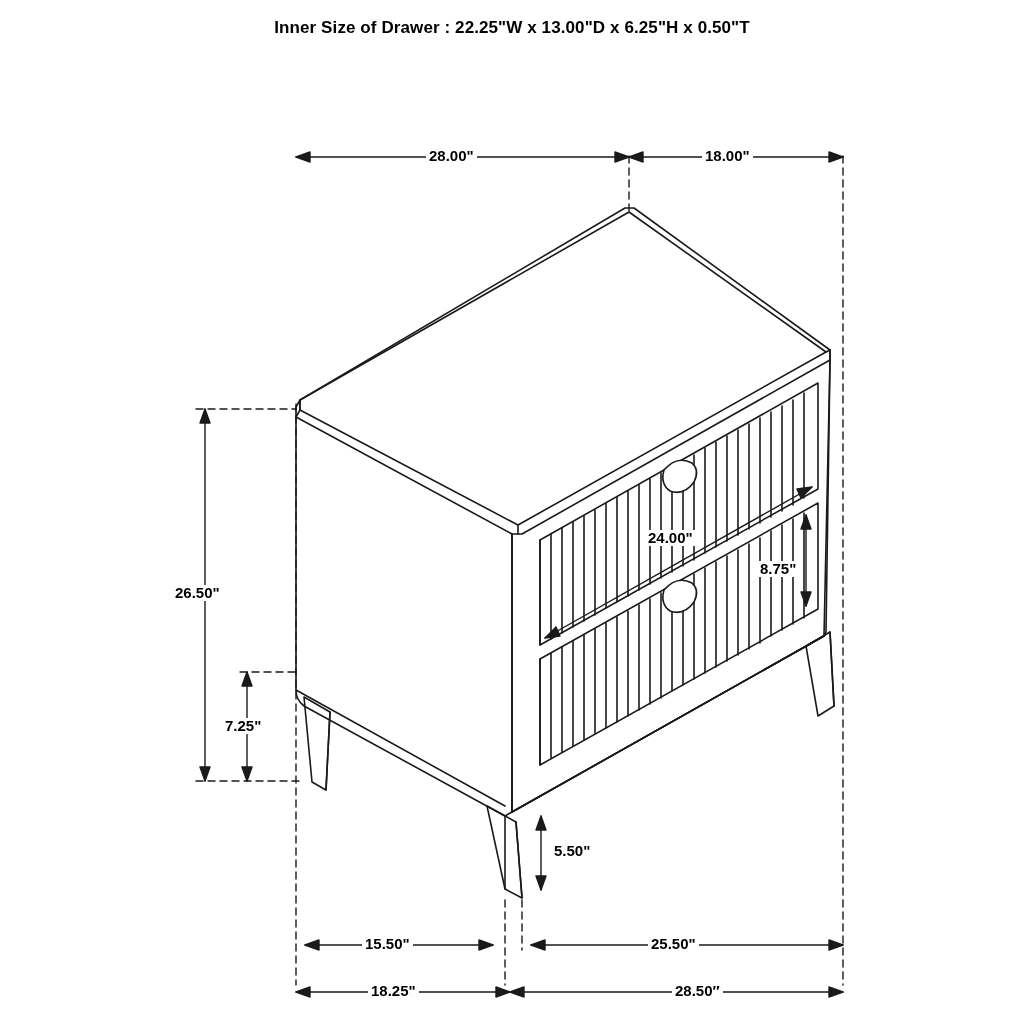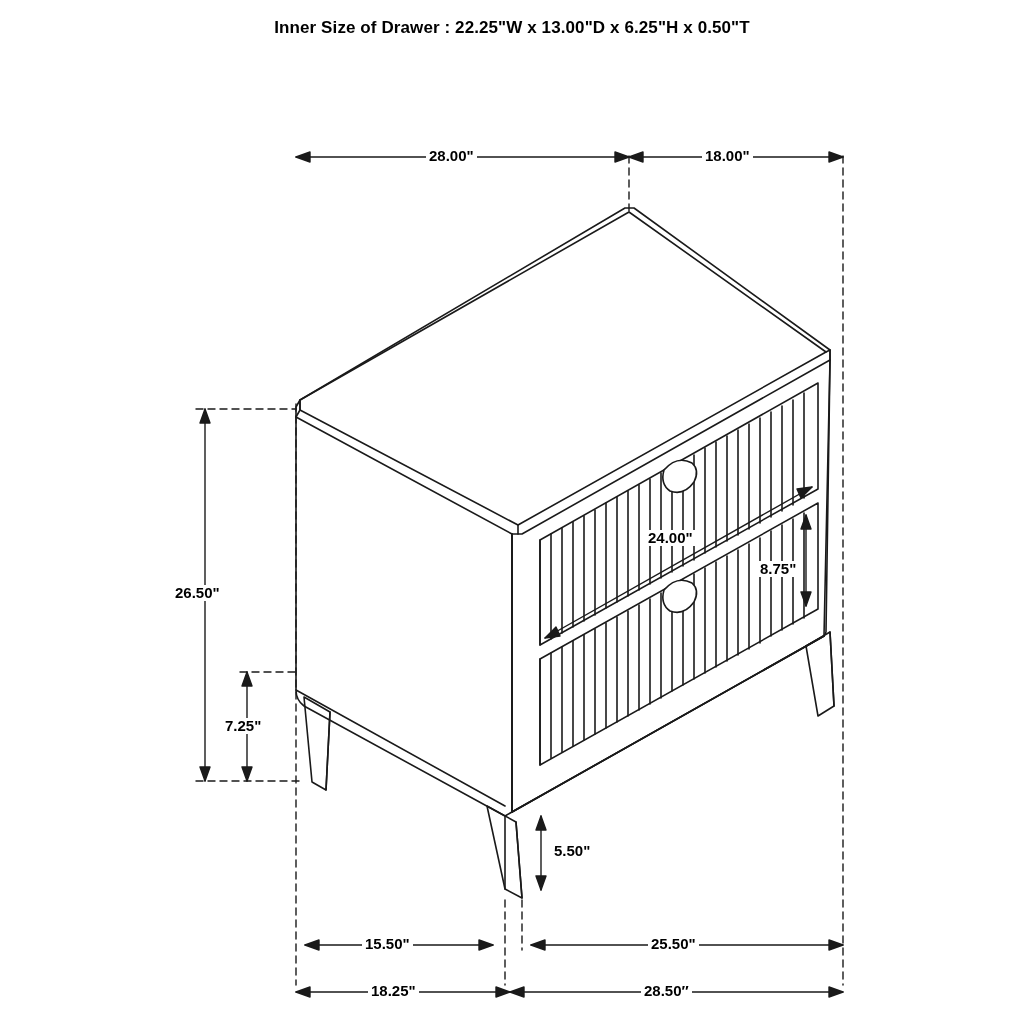--- a/index.html
+++ b/index.html
@@ -218,15 +218,15 @@
   <div class="dimlabel" style="left:426px; top:148px;">28.00"</div>
   <div class="dimlabel" style="left:702px; top:148px;">18.00"</div>
   <div class="dimlabel" style="left:172px; top:585px;">26.50"</div>
   <div class="dimlabel" style="left:222px; top:718px;">7.25"</div>
   <div class="dimlabel" style="left:645px; top:530px;">24.00"</div>
   <div class="dimlabel" style="left:757px; top:561px;">8.75"</div>
   <div class="dimlabel" style="left:551px; top:843px;">5.50"</div>
   <div class="dimlabel" style="left:362px; top:936px;">15.50"</div>
   <div class="dimlabel" style="left:648px; top:936px;">25.50"</div>
   <div class="dimlabel" style="left:368px; top:983px;">18.25"</div>
-  <div class="dimlabel" style="left:641px; top:983px;">28.50″</div>
+  <div class="dimlabel" style="left:672px; top:983px;">28.50″</div>
 
 </div>
 
 </body></html>

